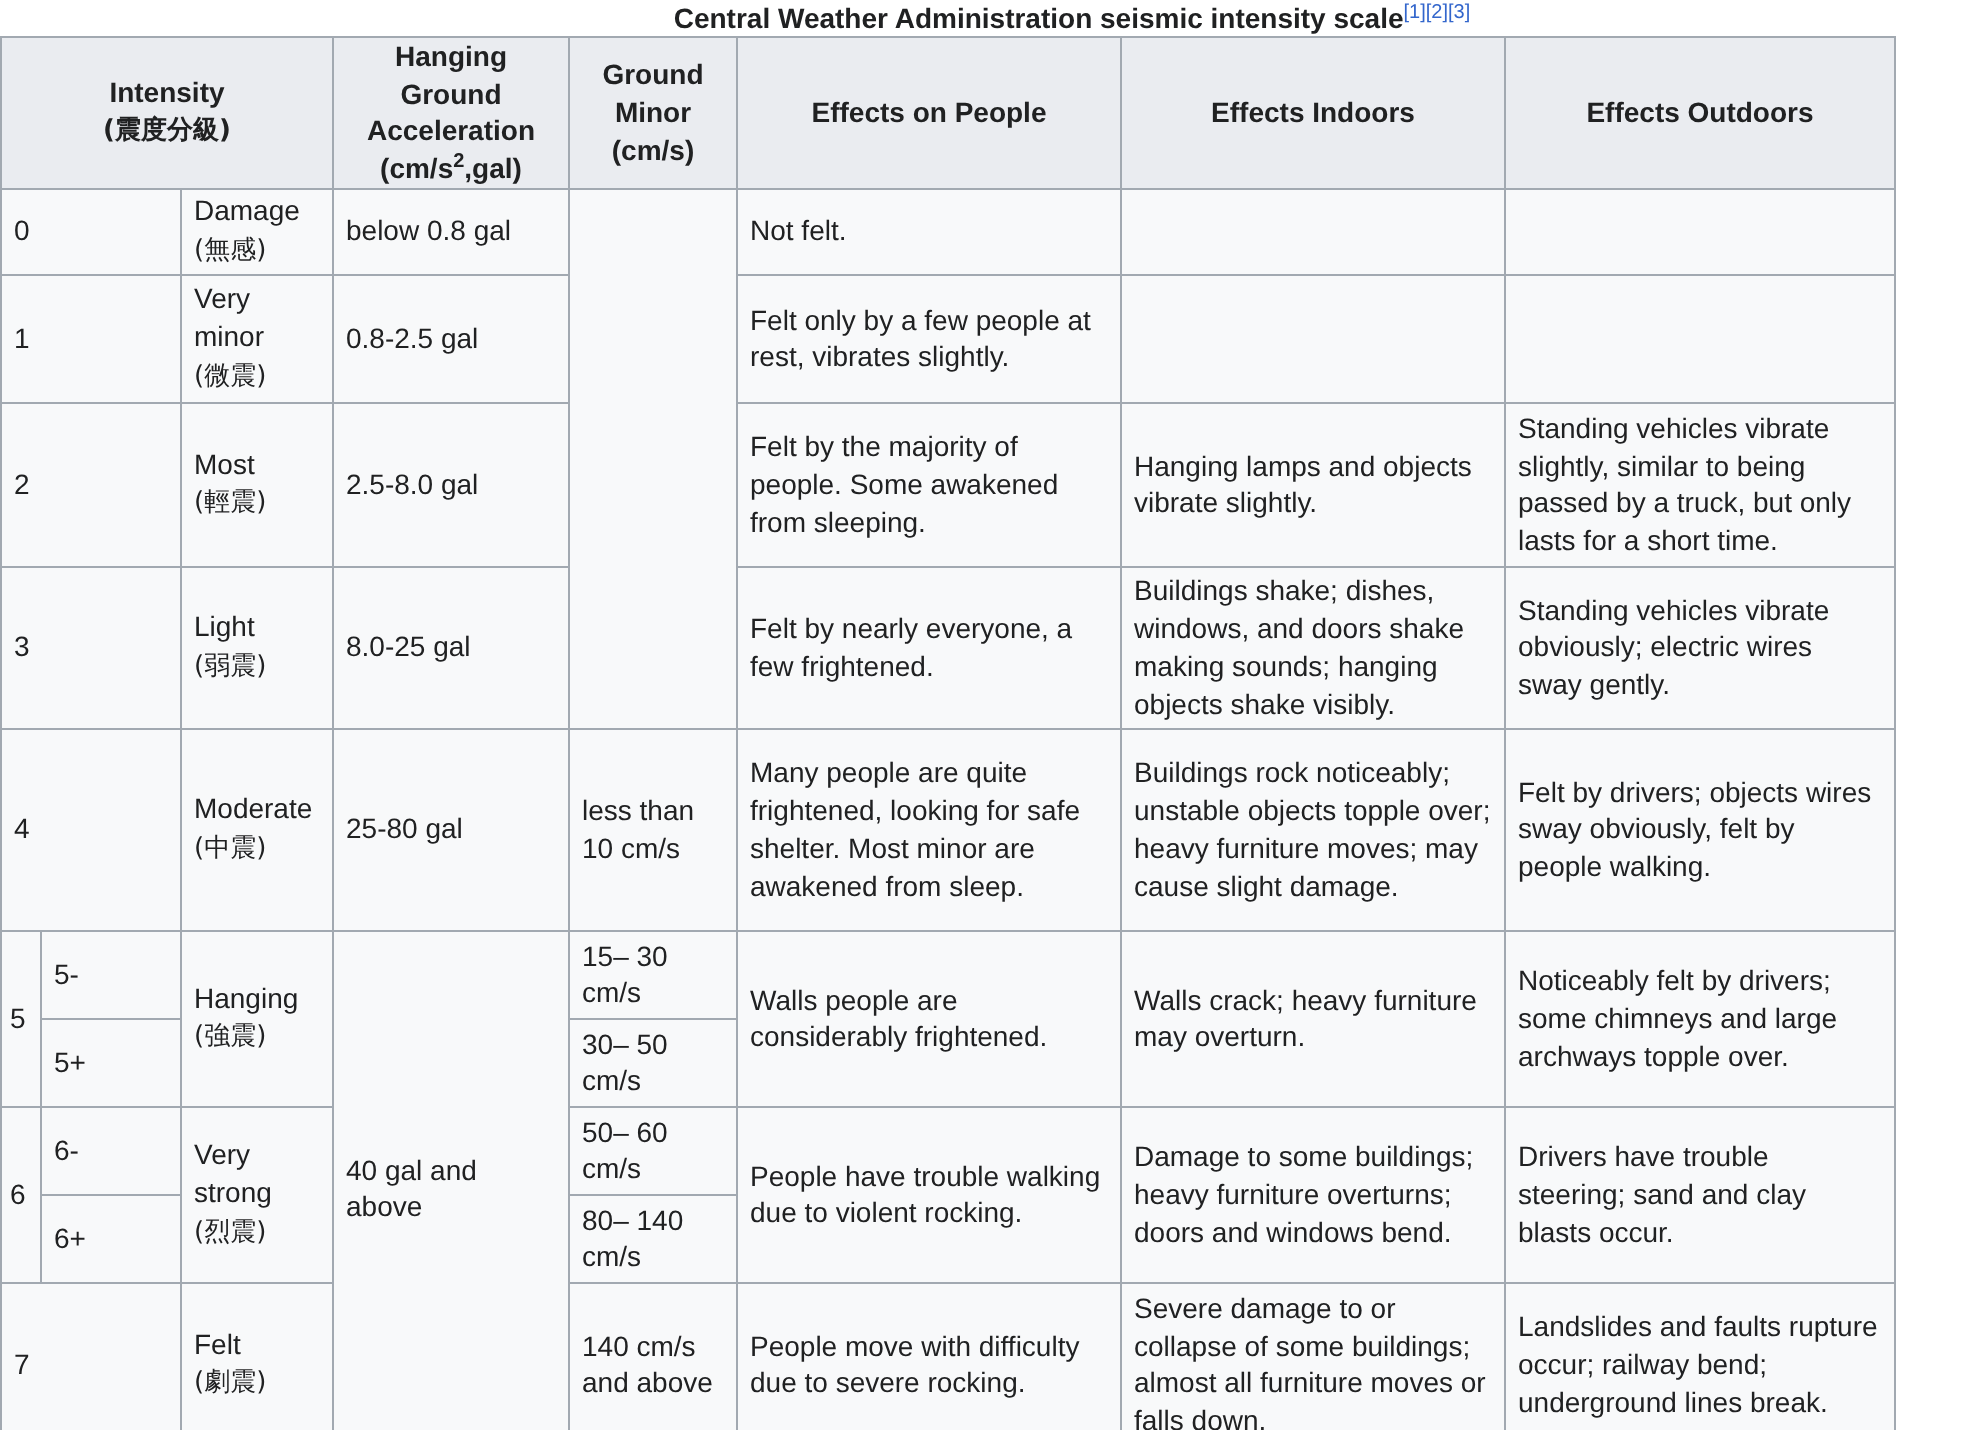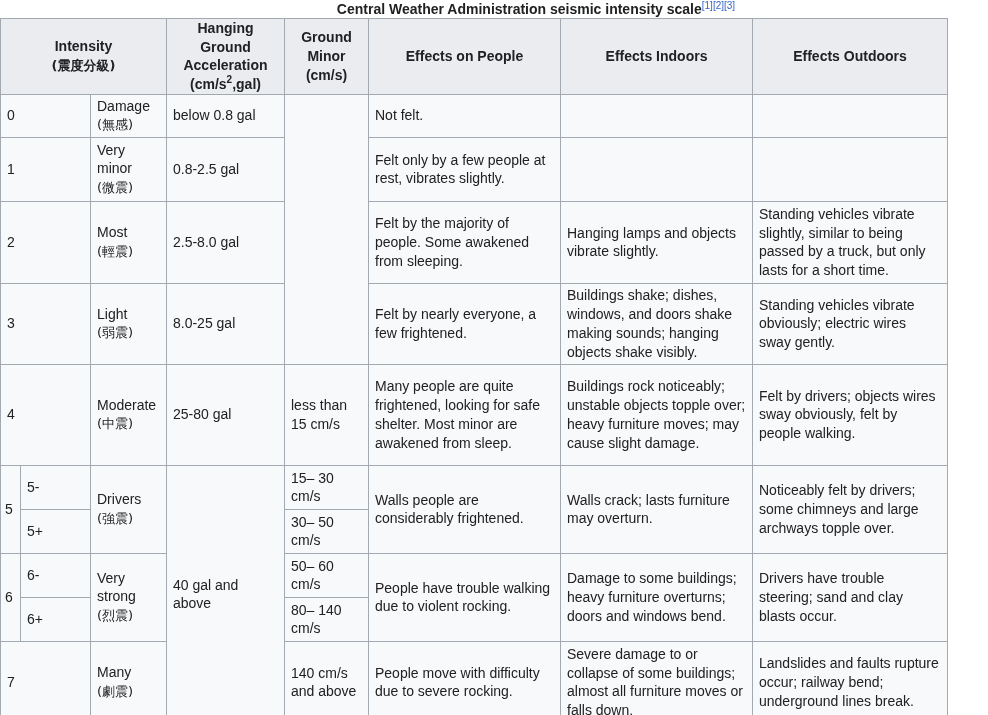--- a/index.html
+++ b/index.html
@@ -95,34 +95,34 @@
       <td>8.0-25 gal</td>
       <td>Felt by nearly everyone, a few frightened.</td>
       <td>Buildings shake; dishes, windows, and doors shake making sounds; hanging objects shake visibly.</td>
       <td>Standing vehicles vibrate obviously; electric wires sway gently.</td>
     </tr>
 
     <tr style="height:101px">
       <td colspan="2">4</td>
       <td><span>Moderate</span><br><span class="cjk">(中震)</span></td>
       <td>25-80 gal</td>
-      <td>less than 15 cm/s</td>
+      <td>less than 10 cm/s</td>
       <td>Many people are quite frightened, looking for safe shelter. Most minor are awakened from sleep.</td>
       <td>Buildings rock noticeably; unstable objects topple over; heavy furniture moves; may cause slight damage.</td>
       <td>Felt by drivers; objects wires sway obviously, felt by people walking.</td>
     </tr>
 
     <tr style="height:44px">
       <td rowspan="2" style="padding:0 4px">5</td>
       <td>5-</td>
-      <td rowspan="2"><span>Drivers</span><br><span class="cjk">(強震)</span></td>
+      <td rowspan="2"><span>Hanging</span><br><span class="cjk">(強震)</span></td>
       <td rowspan="5">40 gal and above</td>
       <td>15– 30 cm/s</td>
       <td rowspan="2">Walls people are considerably frightened.</td>
-      <td rowspan="2">Walls crack; lasts furniture may overturn.</td>
+      <td rowspan="2">Walls crack; heavy furniture may overturn.</td>
       <td rowspan="2">Noticeably felt by drivers; some chimneys and large archways topple over.</td>
     </tr>
 
     <tr style="height:44px">
       <td>5+</td>
       <td>30– 50 cm/s</td>
     </tr>
 
     <tr style="height:44px">
       <td rowspan="2" style="padding:0 4px">6</td>
@@ -134,20 +134,20 @@
       <td rowspan="2">Drivers have trouble steering; sand and clay blasts occur.</td>
     </tr>
 
     <tr style="height:44px">
       <td>6+</td>
       <td>80– 140 cm/s</td>
     </tr>
 
     <tr style="height:82px">
       <td colspan="2">7</td>
-      <td><span>Many</span><br><span class="cjk">(劇震)</span></td>
+      <td><span>Felt</span><br><span class="cjk">(劇震)</span></td>
       <td>140 cm/s and above</td>
       <td>People move with difficulty due to severe rocking.</td>
       <td>Severe damage to or collapse of some buildings; almost all furniture moves or falls down.</td>
       <td>Landslides and faults rupture occur; railway bend; underground lines break.</td>
     </tr>
   </tbody>
 </table>
 
 </body></html>

